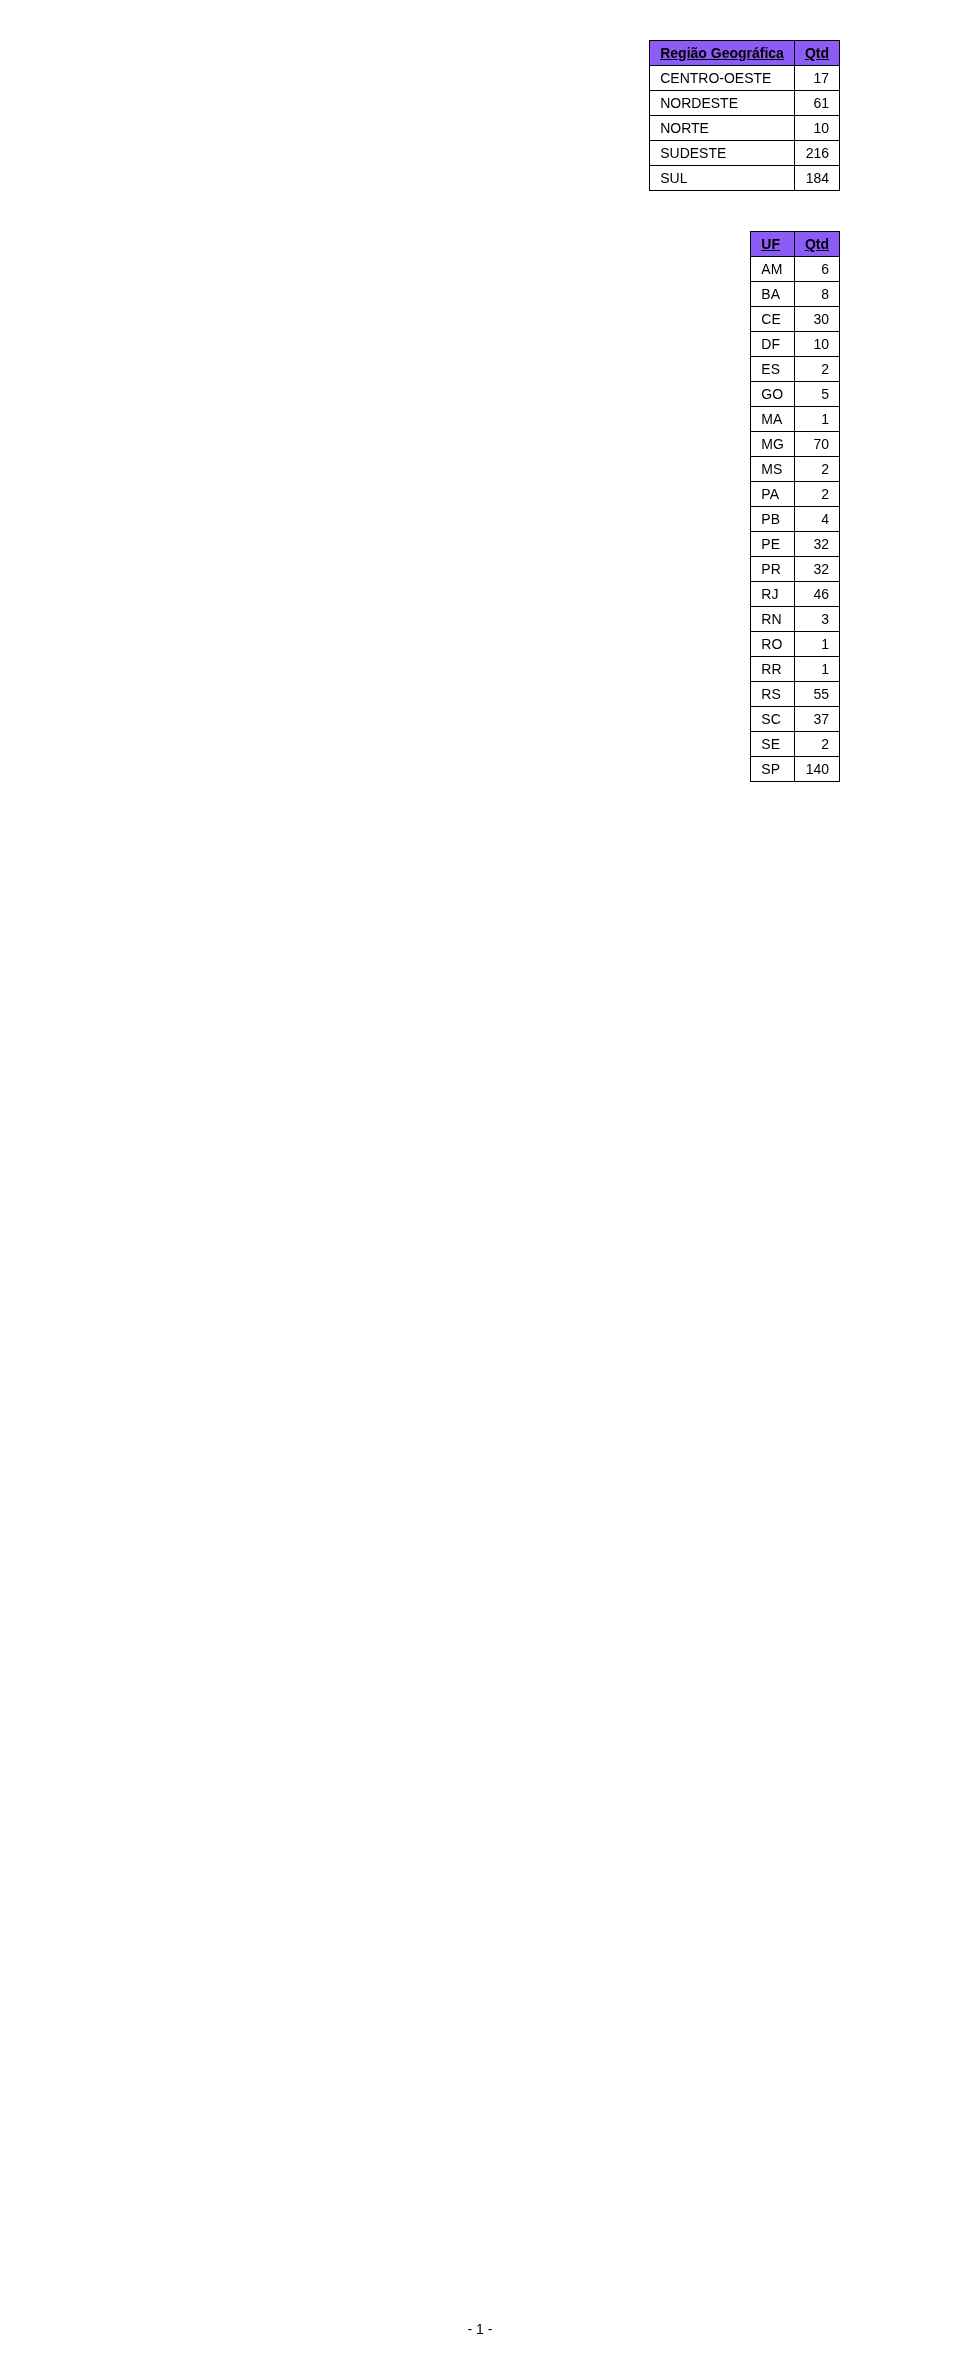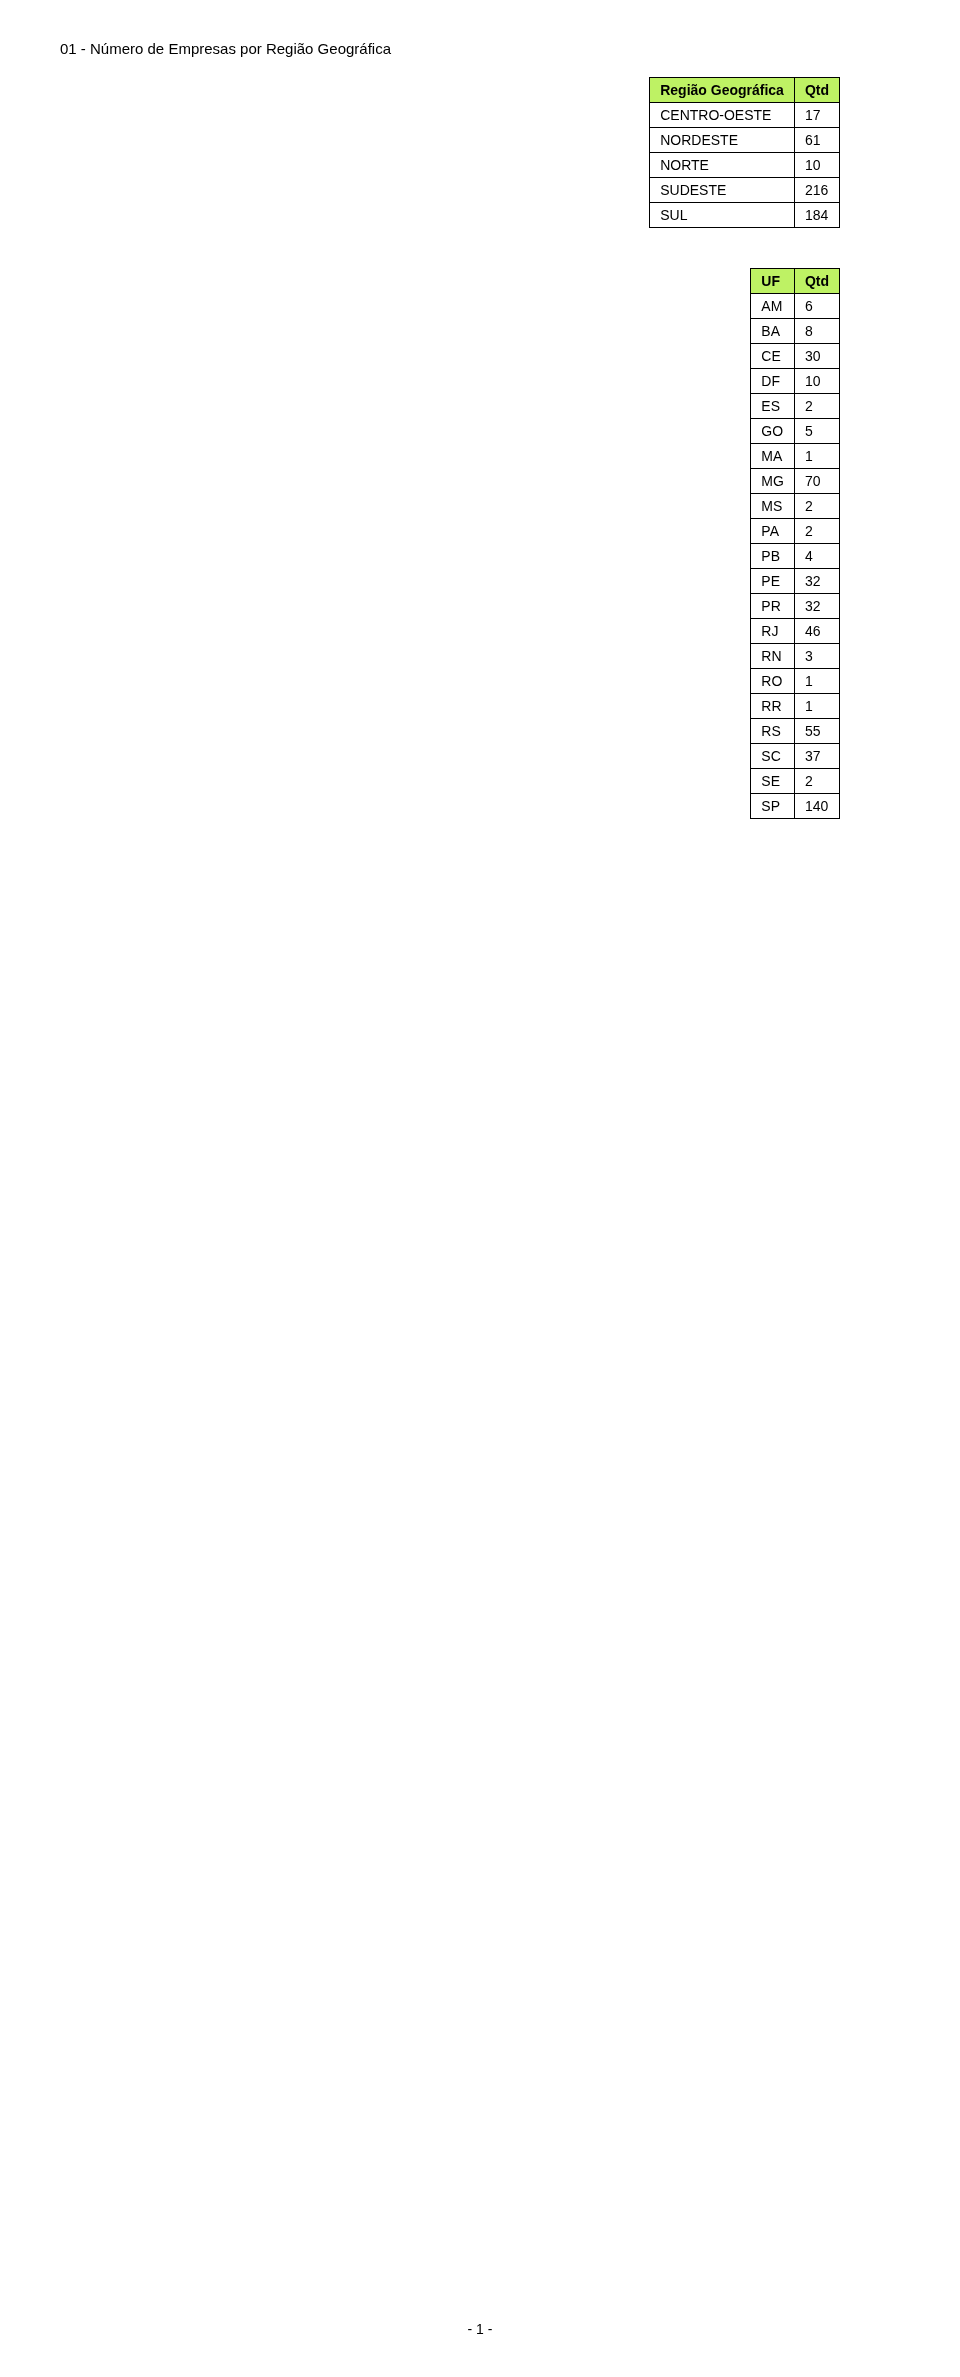--- a/index.html
+++ b/index.html
@@ -37,54 +37,55 @@
 
     table th, table td {
       border: 1px solid #000;
       padding: 4px 10px;
       text-align: left;
       font-size: 14px;
     }
 
     table th {
       font-weight: bold;
-      background: #bef264;
+      background: #8b5cf6;
+      text-decoration: underline;
     }
 
     .table-region {
       margin-bottom: 40px;
     }
 
     .section-02 {
       margin-top: 30px;
     }
 
     .page-number {
       position: absolute;
       bottom: 40px;
       left: 50%;
       transform: translateX(-50%);
       font-size: 14px;
       color: #000;
     }
 
     td.qty {
+      text-align: right;
     }
 
     th.qty {
       text-align: center;
     }
   </style>
 </head>
 <body>
 
 <div class="page-content">
 
   <div class="table-region">
-    <p class="section-title">01 - Número de Empresas por Região Geográfica</p>
 
     <table>
       <thead>
         <tr>
           <th>Região Geográfica</th>
           <th class="qty">Qtd</th>
         </tr>
       </thead>
       <tbody id="region-tbody">
       <tr>

